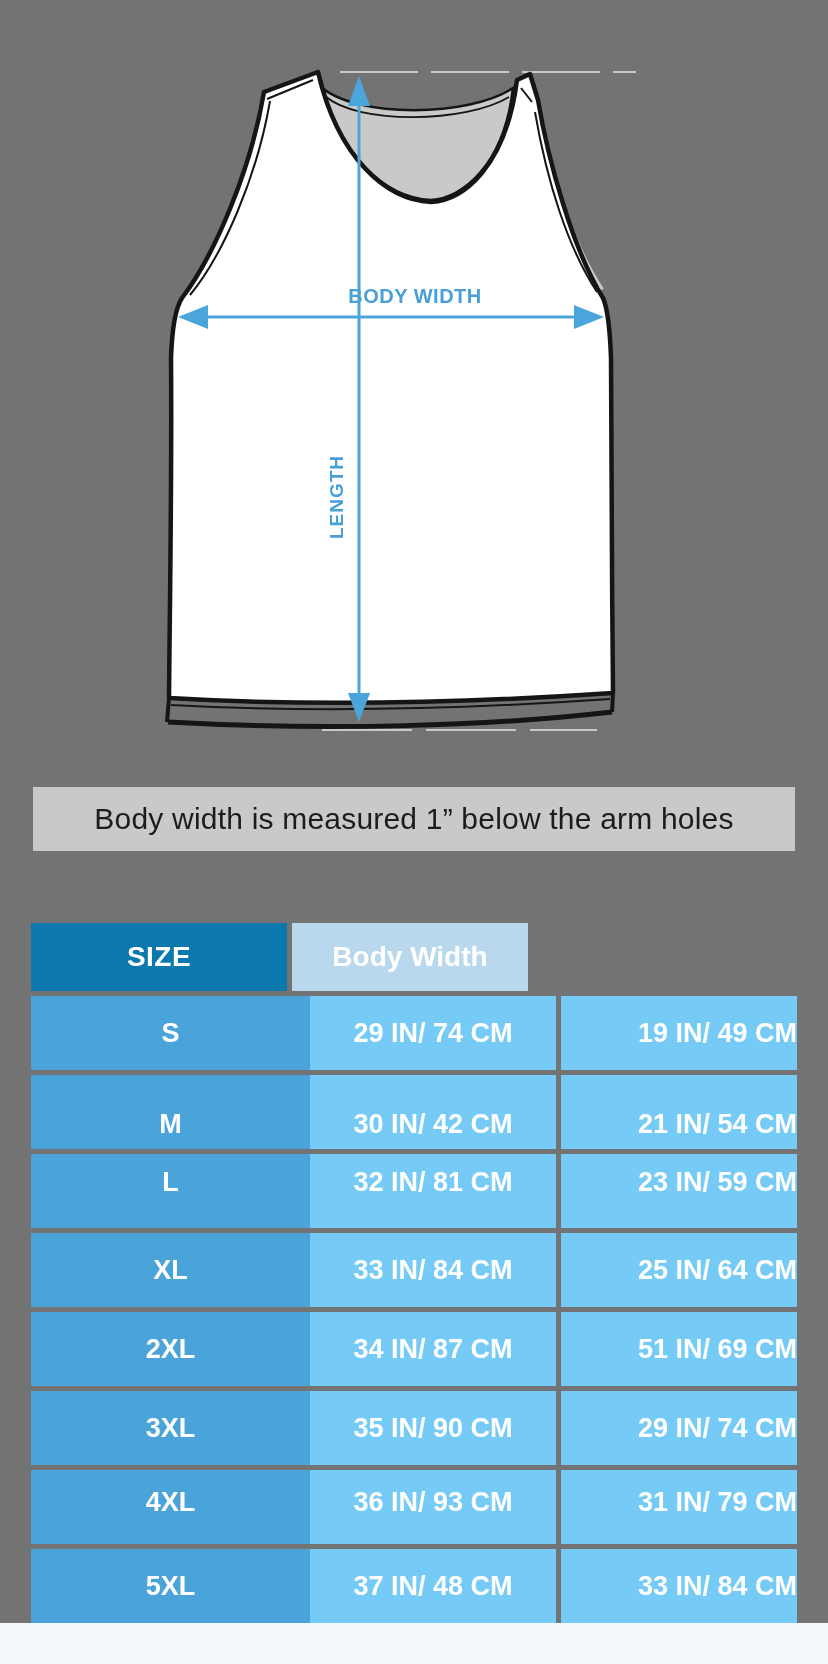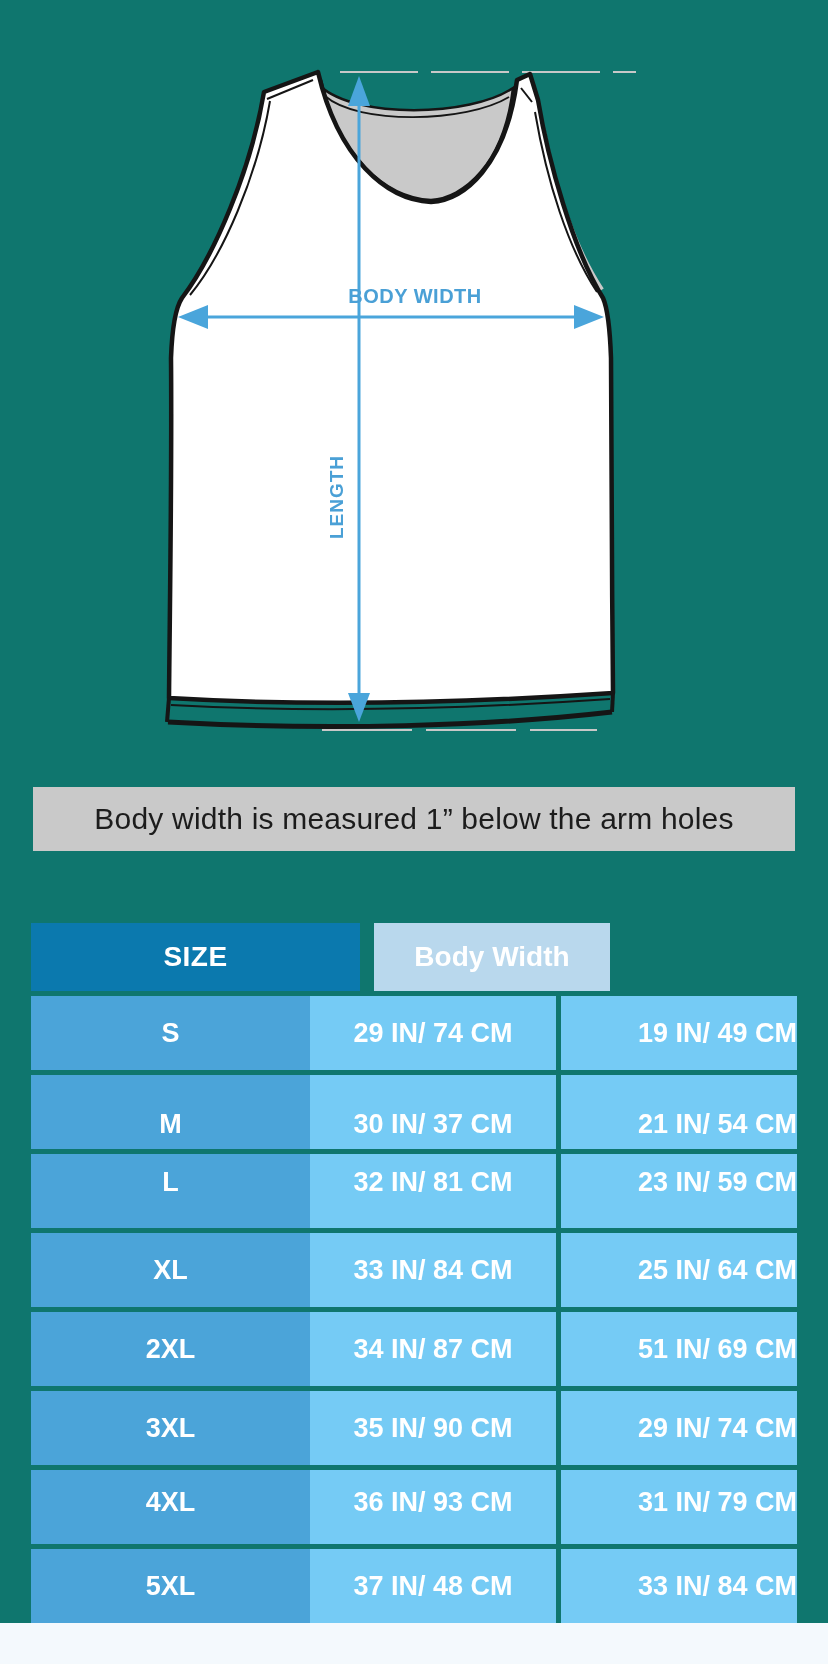--- a/index.html
+++ b/index.html
@@ -1,19 +1,19 @@
 <!DOCTYPE html>
 <html><head>
 <meta charset="utf-8">
 <style>
   html,body{margin:0;padding:0;background:#ffffff;}
   .stage{
     position:relative;
     width:828px;height:1664px;
-    background:#0f766e;
+    background:#737373;
     font-family:"Liberation Sans", sans-serif;
     overflow:hidden;
   }
   
   .diagram{position:absolute;top:0;left:0;width:828px;height:770px;}
   .diagram svg{display:block;}
   .dim-label{
     font-family:"Liberation Sans", sans-serif;
     font-weight:bold;
     fill:#4aa0d6;
@@ -34,21 +34,21 @@
   .trow, .thead{display:flex;width:766px;}
   .thead{height:68px;margin-bottom:5px;}
   .trow{height:74px;margin-bottom:5px;}
   .trow:last-child{margin-bottom:0;}
   .cell{
     display:flex;align-items:center;justify-content:center;
     color:#ffffff;font-weight:bold;
   }
   .thead .cell{font-size:28px;}
   .trow  .cell{font-size:27px;}
-  .hc1{width:329px;background:#0b79ae;margin-right:9px;letter-spacing:0.5px;}
+  .hc1{width:256px;background:#0b79ae;letter-spacing:0.5px;}
   .hc2{width:238px;background:#b9d8ed;}
   .hc3{width:236px;background:#b9d8ed;margin-left:5px;}
   .c1{width:279px;background:#4ba4d9;}
   .c2{width:246px;background:#75cbf5;}
   .c3{width:236px;background:#75cbf5;margin-left:5px;justify-content:flex-end;}
   
   .r1 .cv{transform:translateY(12px);}
   .r2 .cv{transform:translateY(-9px);}
   .r6 .cv{transform:translateY(-5px);}
   
@@ -140,21 +140,21 @@
       <div class="cell c3">
           <span class="cv">19 IN/ 49 CM</span>
         </div>
     </div>
 
     <div class="trow r1">
       <div class="cell c1">
           <span class="cv">M</span>
         </div>
       <div class="cell c2">
-          <span class="cv">30 IN/ 37 CM</span>
+          <span class="cv">30 IN/ 42 CM</span>
         </div>
       <div class="cell c3">
           <span class="cv">21 IN/ 54 CM</span>
         </div>
     </div>
 
     <div class="trow r2">
       <div class="cell c1">
           <span class="cv">L</span>
         </div>

